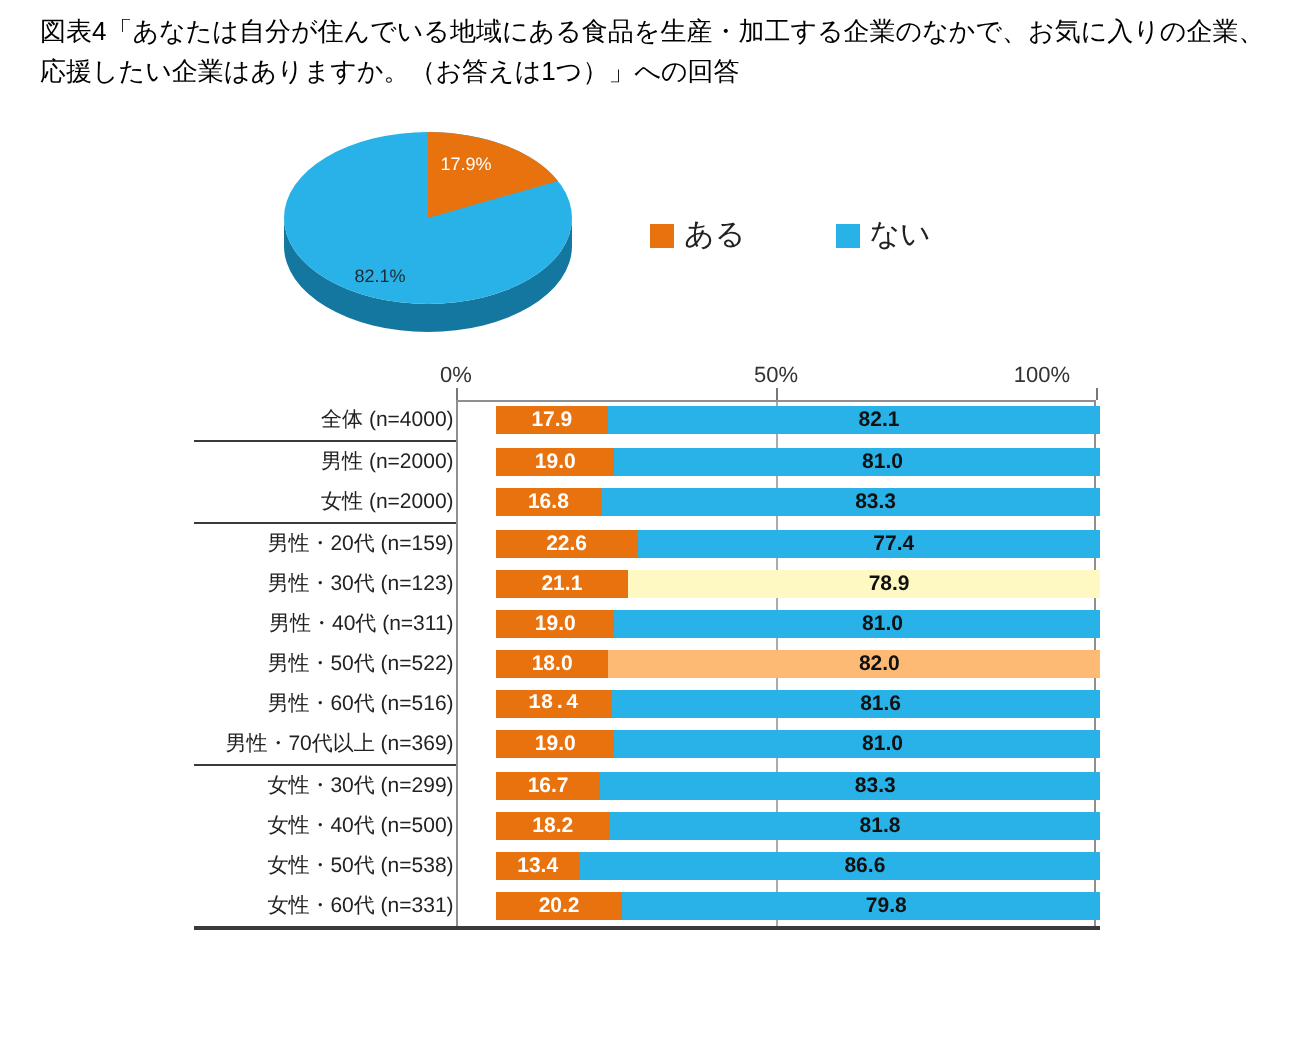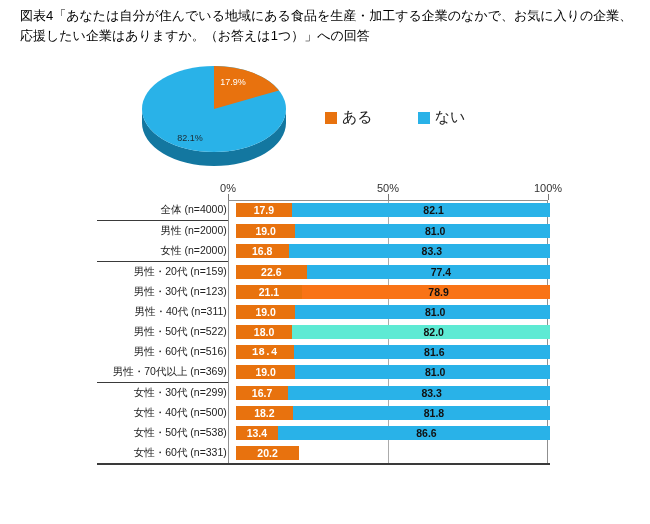--- a/index.html
+++ b/index.html
@@ -23,21 +23,21 @@
   .axis .tick-mark{position:absolute;top:12px;width:1px;height:6px;background:#777;}
 
   .plot{position:relative;border-bottom:2px solid #3a3a3a;}
   .overlay{position:absolute;left:131px;width:320px;top:0;bottom:0;border:1px solid #8f8f8f;border-bottom:none;box-sizing:border-box;z-index:0;}
   .grid50{position:absolute;left:50%;top:0;bottom:0;width:1px;background:#ababab;}
 
   .row{position:relative;z-index:1;height:20px;display:flex;align-items:center;}
   .cat{width:131px;box-sizing:border-box;padding-right:9px;text-align:right;font-size:10.5px;color:#222;white-space:nowrap;margin-left:10px;}
   .track{width:320px;height:14px;display:flex;}
   .seg{display:flex;align-items:center;justify-content:center;font-size:10.5px;font-weight:bold;overflow:hidden;}
-  .seg.a{color:#fff;}
+  .seg.a{color:#fff;margin-left:12px;}
   .seg.n{flex:1;color:#111;padding-left:25px;}
   .sep{position:relative;z-index:1;height:0;width:131px;border-top:1px solid #3a3a3a;}
 </style>
 </head>
 <body>
 
 <div class="title">
   <div class="tline">図表4「あなたは自分が住んでいる地域にある食品を生産・加工する企業のなかで、お気に入りの企業、</div>
   <div class="tline">応援したい企業はありますか。（お答えは1つ）」への回答</div>
 </div>
@@ -60,21 +60,21 @@
   <div class="legend-item">
     <span class="lg-sw" style="background: rgb(41, 178, 232);"></span>
     <span>ない</span>
   </div>
 </div>
 
 <div class="chart">
   <div class="axis">
     <span class="tick-label" style="left:131px">0%</span>
     <span class="tick-label" style="left:291px">50%</span>
-    <span class="tick-label" style="left:451px">100%</span>
+    <span class="tick-label" style="left:424px">100%</span>
     <span class="tick-mark" style="left:131px"></span>
     <span class="tick-mark" style="left:291px"></span>
     <span class="tick-mark" style="left:451px"></span>
   </div>
   <div class="plot">
     <div class="overlay">
       <div class="grid50"></div>
     </div>
     <div id="bar-rows">
         <div class="row">
@@ -104,35 +104,35 @@
           <div class="cat">男性・20代 (n=159)</div>
           <div class="track">
             <div class="seg a" style="width: 22.6%; background: rgb(232, 114, 14);">22.6</div>
             <div class="seg n" style="background: rgb(41, 178, 232);">77.4</div>
           </div>
         </div>
         <div class="row">
           <div class="cat">男性・30代 (n=123)</div>
           <div class="track">
             <div class="seg a" style="width: 21.1%; background: rgb(232, 114, 14);">21.1</div>
-            <div class="seg n" style="background: #f97316;">78.9</div>
+            <div class="seg n" style="background: #fef9c3;">78.9</div>
           </div>
         </div>
         <div class="row">
           <div class="cat">男性・40代 (n=311)</div>
           <div class="track">
             <div class="seg a" style="width: 19%; background: rgb(232, 114, 14);">19.0</div>
             <div class="seg n" style="background: rgb(41, 178, 232);">81.0</div>
           </div>
         </div>
         <div class="row">
           <div class="cat">男性・50代 (n=522)</div>
           <div class="track">
             <div class="seg a" style="width: 18%; background: rgb(232, 114, 14);">18.0</div>
-            <div class="seg n" style="background: #5eead4;">82.0</div>
+            <div class="seg n" style="background: #fdba74;">82.0</div>
           </div>
         </div>
         <div class="row">
           <div class="cat">男性・60代 (n=516)</div>
           <div class="track">
             <div class="seg a" style="width: 18.4%; background: rgb(232, 114, 14); font-family: Liberation Mono, monospace;">18.4</div>
             <div class="seg n" style="background: rgb(41, 178, 232);">81.6</div>
           </div>
         </div>
         <div class="row">
@@ -161,17 +161,18 @@
           <div class="cat">女性・50代 (n=538)</div>
           <div class="track">
             <div class="seg a" style="width: 13.4%; background: rgb(232, 114, 14);">13.4</div>
             <div class="seg n" style="background: rgb(41, 178, 232);">86.6</div>
           </div>
         </div>
         <div class="row">
           <div class="cat">女性・60代 (n=331)</div>
           <div class="track">
             <div class="seg a" style="width: 20.2%; background: rgb(232, 114, 14);">20.2</div>
+            <div class="seg n" style="background: rgb(41, 178, 232);">79.8</div>
           </div>
         </div>
       </div>
   </div>
 </div>
 
 </body></html>

